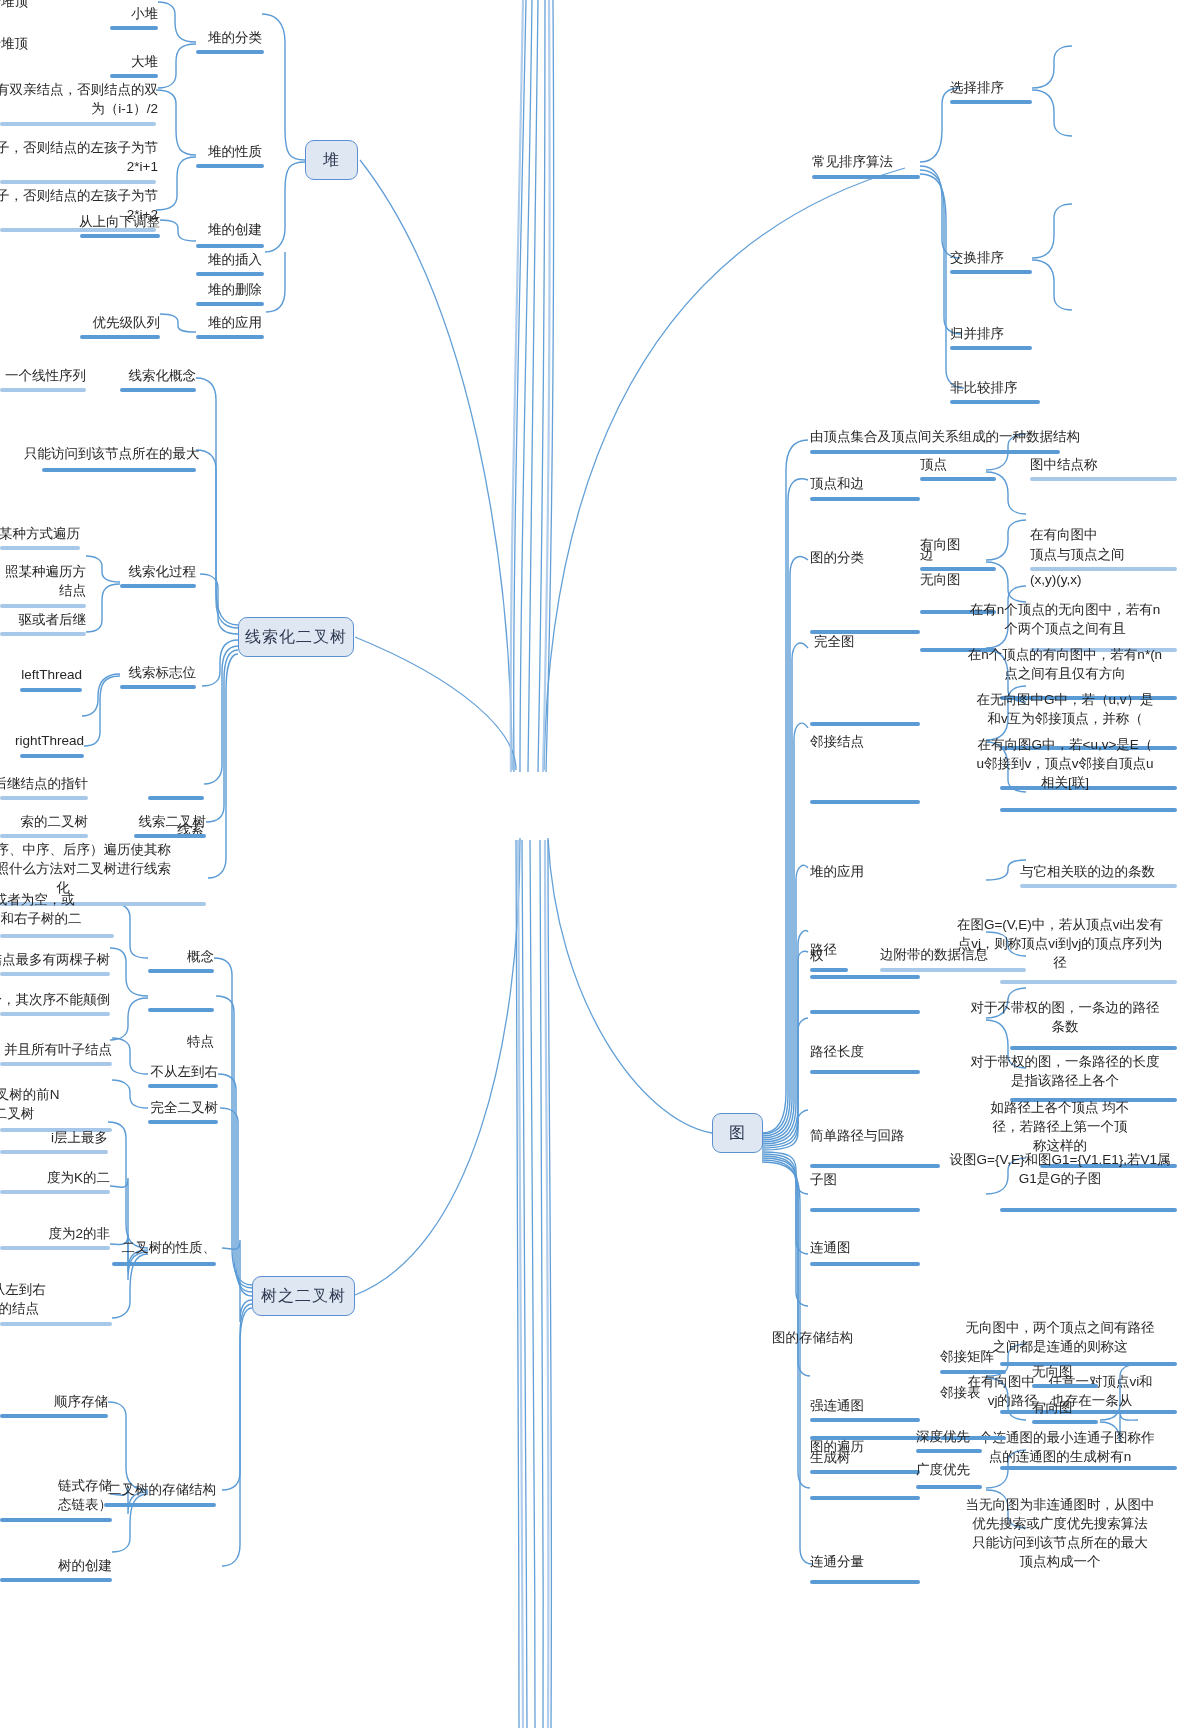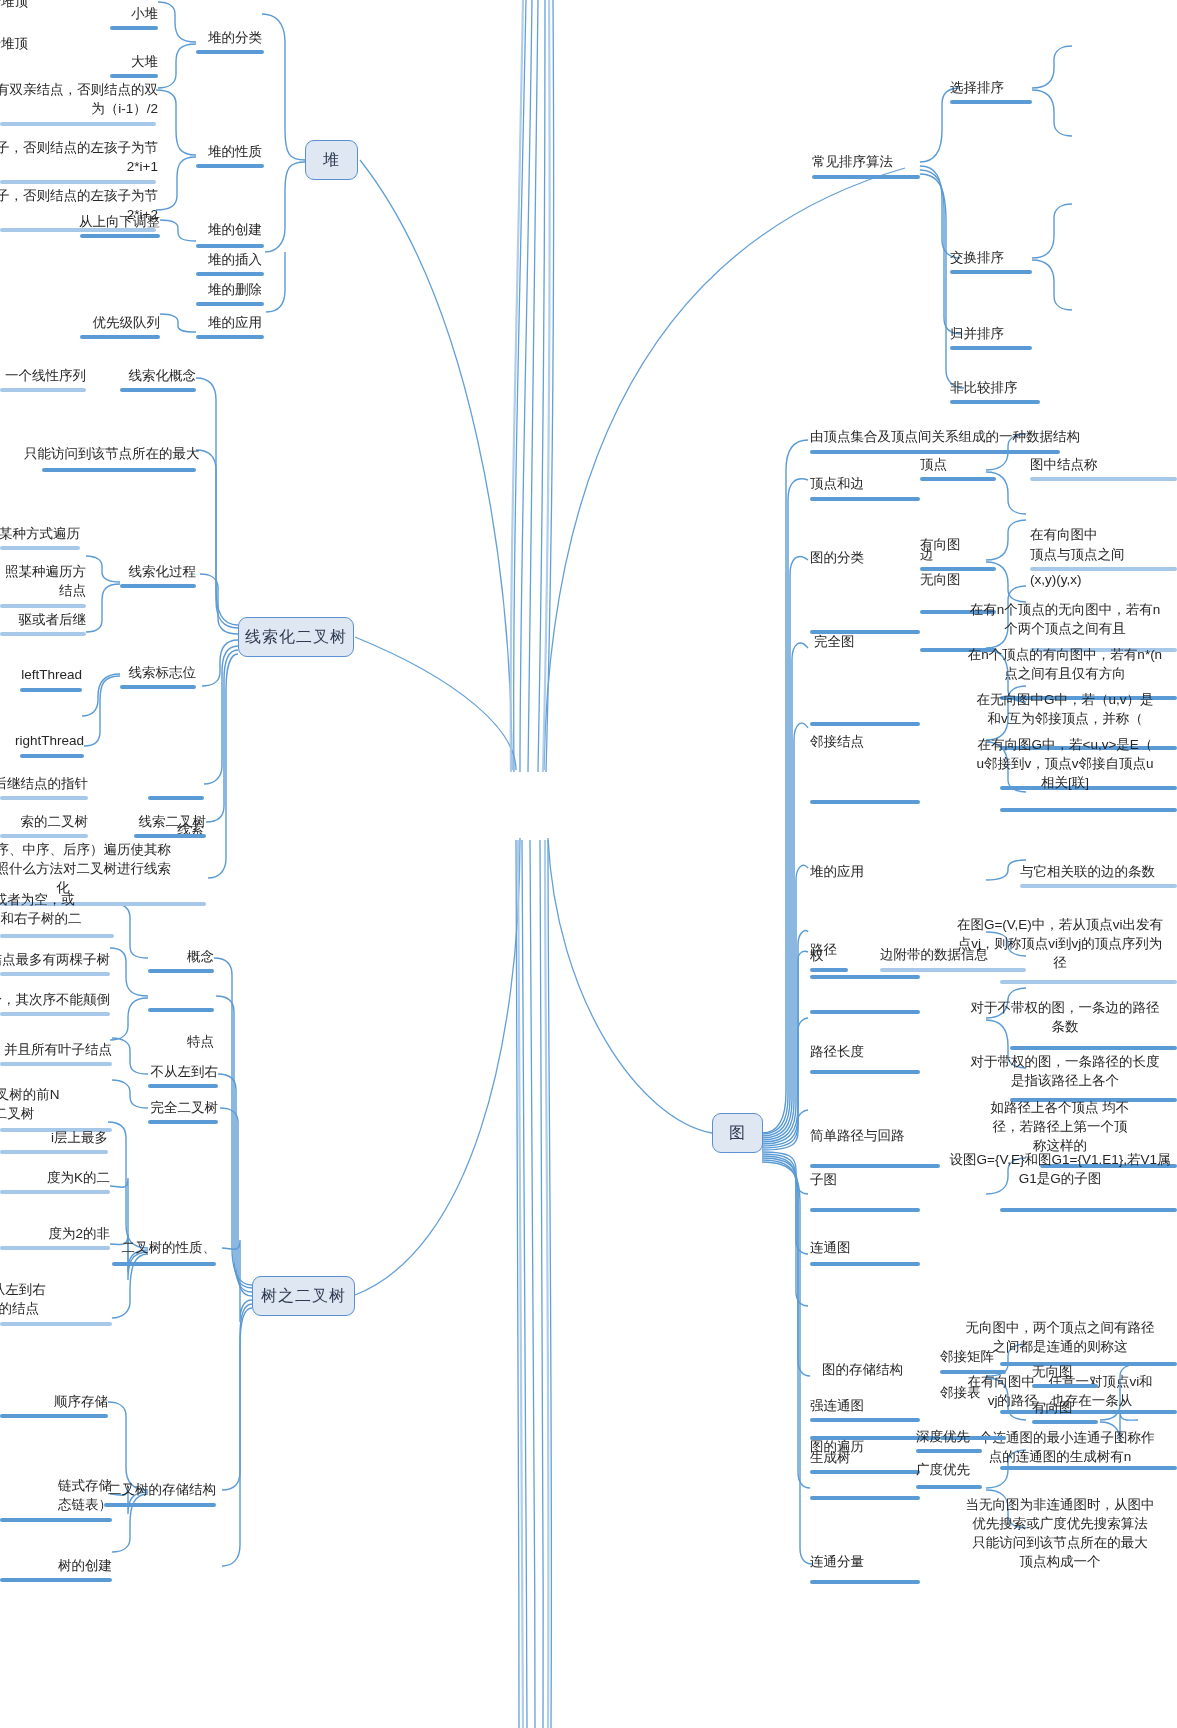--- a/index.html
+++ b/index.html
@@ -477,21 +477,21 @@
   <div class="topic c" style="left:890px;top:1372px;width:340px;">在有向图中，任意一对顶点vi和
 vj的路径，也存在一条从</div>
   <div class="ul" style="left:1000px;top:1410px;width:177px;"></div>
 
   <div class="topic l" style="left:810px;top:1448px;width:120px;">生成树</div>
   <div class="ul" style="left:810px;top:1470px;width:110px;"></div>
   <div class="topic c" style="left:890px;top:1428px;width:340px;">一个连通图的最小连通子图称作
 点的连通图的生成树有n</div>
   <div class="ul" style="left:1000px;top:1466px;width:177px;"></div>
 
-  <div class="topic l" style="left:822px;top:1328px;width:140px;margin-top:32px;">图的存储结构</div>
+  <div class="topic l" style="left:772px;top:1328px;width:140px;">图的存储结构</div>
   <div class="ul" style="left:810px;top:1436px;width:130px;"></div>
   <div class="topic l" style="left:940px;top:1347px;width:110px;">邻接矩阵</div>
   <div class="ul" style="left:940px;top:1370px;width:66px;"></div>
   <div class="topic l" style="left:940px;top:1383px;width:110px;">邻接表</div>
   <div class="ul" style="left:940px;top:1436px;width:66px;"></div>
   <div class="topic l" style="left:1032px;top:1362px;width:110px;">无向图</div>
   <div class="ul" style="left:1032px;top:1384px;width:66px;"></div>
   <div class="topic l" style="left:1032px;top:1398px;width:110px;">有向图</div>
   <div class="ul" style="left:1032px;top:1420px;width:66px;"></div>
 

